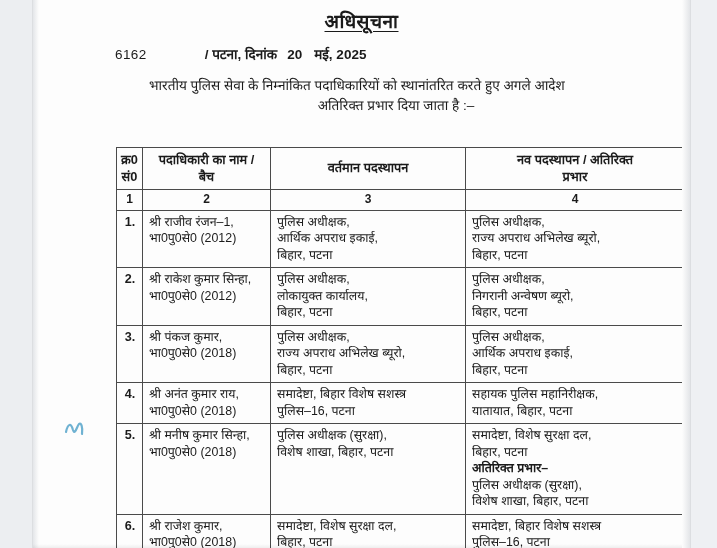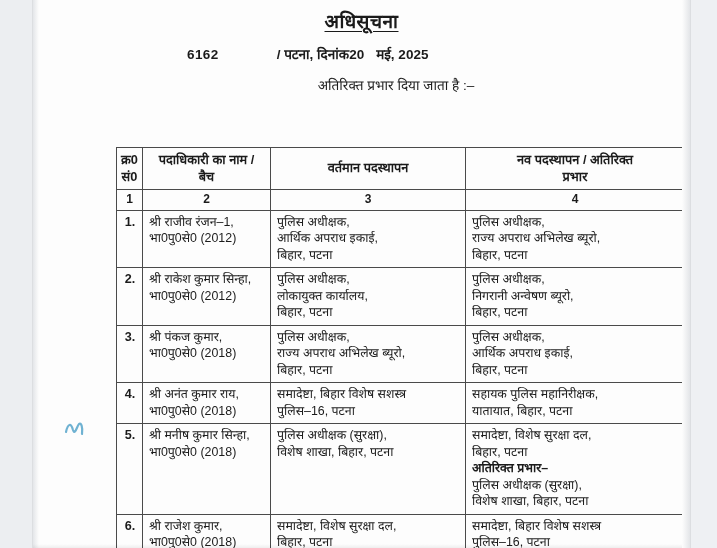--- a/index.html
+++ b/index.html
@@ -79,23 +79,23 @@
     top: 45px;
     width: 560px;
     font-size: 13.5px;
     color: #1b1b1b;
     font-weight: 600;
     white-space: nowrap;
     display: flex;
     align-items: baseline;
   }
   .ref-left   { }
-  .ref-number { margin-left: 72px; font-weight: 700; letter-spacing: 0.4px; }
+  .ref-number { font-weight: 400; letter-spacing: 0.4px; }
   .ref-right  { margin-left: 58px; }
-  .ref-date   { font-weight: 700; }
+  .ref-date   { margin-left: 10px; font-weight: 700; }
   .ref-month  { margin-left: 12px; font-weight: 700; }
 
   .body-text {
     position: absolute;
     left: 82px;
     top: 76px;
     width: 562px;
     font-size: 13.6px;
     line-height: 20px;
     color: #1b1b1b;
@@ -177,20 +177,21 @@
     <div class="doc-title">अधिसूचना</div>
 
     <div class="ref-line">
       <span class="ref-number">6162</span>
       <span class="ref-right">/ पटना, दिनांक</span>
       <span class="ref-date">20</span>
       <span class="ref-month">मई, 2025</span>
     </div>
 
     <div class="body-text">
+      <div><span class="indent"></span><span>भारतीय पुलिस सेवा के निम्नांकित पदाधिकारियों को स्थानांतरित करते हुए अगले आदेश</span></div>
       <div class="last"><span>अतिरिक्त प्रभार दिया जाता है :–</span></div>
     </div>
 
     <table class="notif">
       <colgroup>
         <col class="c-sl">
           <col class="c-name">
           <col class="c-cur">
           <col class="c-new">
       </colgroup>

